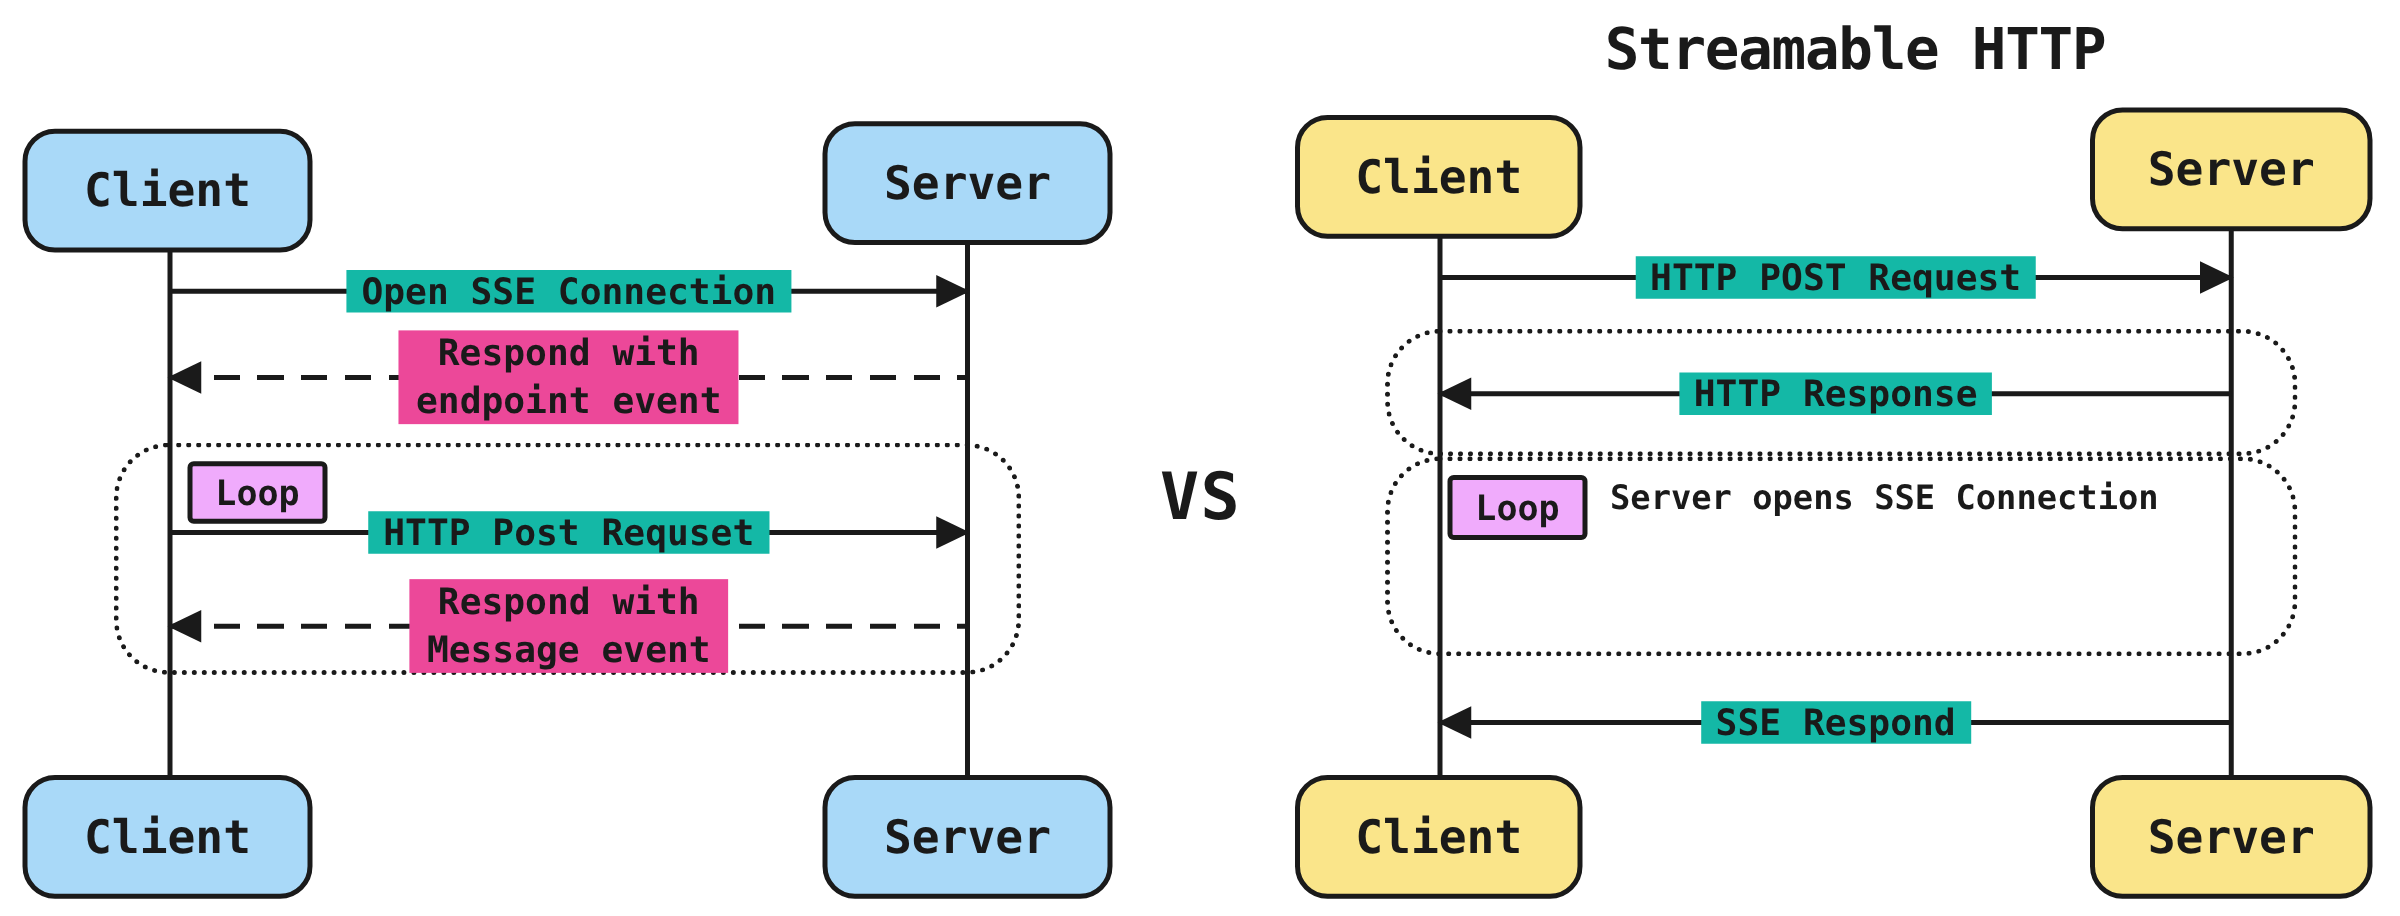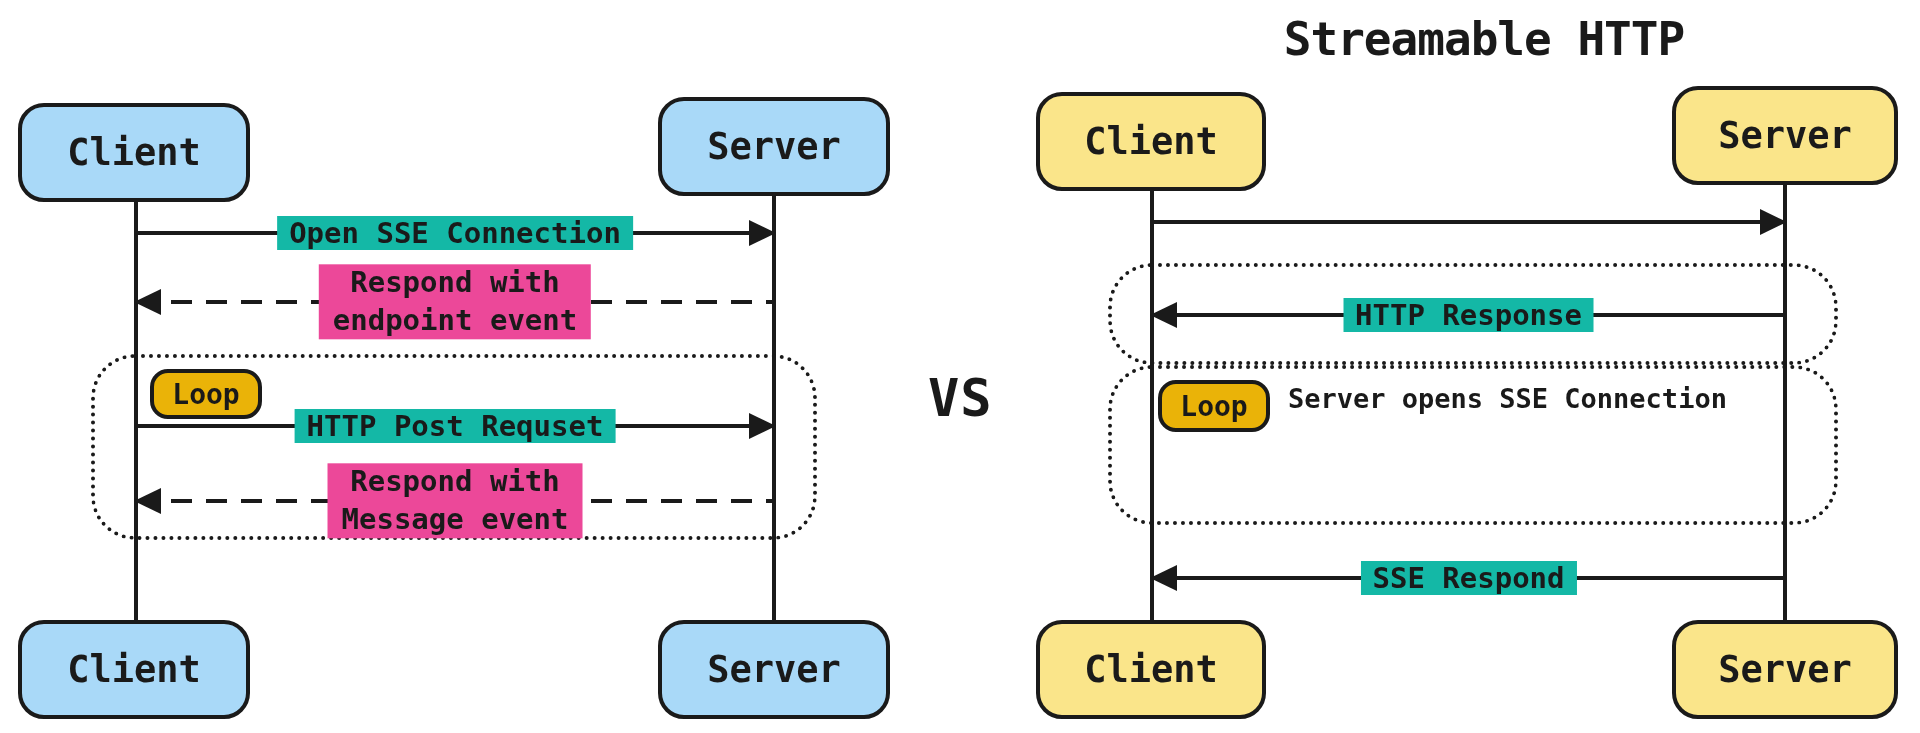--- a/index.html
+++ b/index.html
@@ -40,23 +40,23 @@
   .mlabel2 {
     position:absolute; left:50%; top:50%; transform:translate(-50%,-50%);
     background:#ec4899; padding:0 14px; font-size:29px; font-weight:700;
     text-align:center; line-height:1.3; white-space:nowrap;
   }
   .loopbox {
     position:absolute; border:4px dotted #1a1a1a; border-radius:44px;
     box-sizing:border-box;
   }
   .looplabel {
-    position:absolute; border:4px solid #1a1a1a; border-radius:18px;
+    position:absolute; border:4px solid #1a1a1a; border-radius:5px;
     display:flex; align-items:center; justify-content:center;
-    font-size:28px; font-weight:700; background:#eab308; box-sizing:border-box;
+    font-size:28px; font-weight:700; background:#f0abfc; box-sizing:border-box;
   }
   .loopnote {
     position:absolute; font-size:27px; font-weight:700; white-space:nowrap;
   }
   .vs {
     position:absolute; font-size:52px; font-weight:700; letter-spacing:1px;
   }
 </style>
 </head>
 <body>
@@ -134,20 +134,21 @@
   <div class="loopbox" style="left:1108px; top:263px; width:730px; height:102px;"></div>
   <div class="loopbox" style="left:1108px; top:365px; width:730px; height:160px;"></div>
   <div class="looplabel" style="left:1158px; top:380px; width:112px; height:52px;">
     <span>Loop</span>
   </div>
   <div class="loopnote" style="left:1288px; top:383px;">Server opens SSE Connection</div>
 
   <div class="msg" style="left:1152px; top:207px; width:633px;">
     <div class="line-solid"></div>
     <div class="ah right"></div>
+    <div class="mlabel">HTTP POST Request</div>
   </div>
 
   <div class="msg" style="left:1152px; top:300px; width:633px;">
     <div class="line-solid"></div>
     <div class="ah left"></div>
     <div class="mlabel">HTTP Response</div>
   </div>
 
 
   <div class="msg" style="left:1152px; top:563px; width:633px;">

